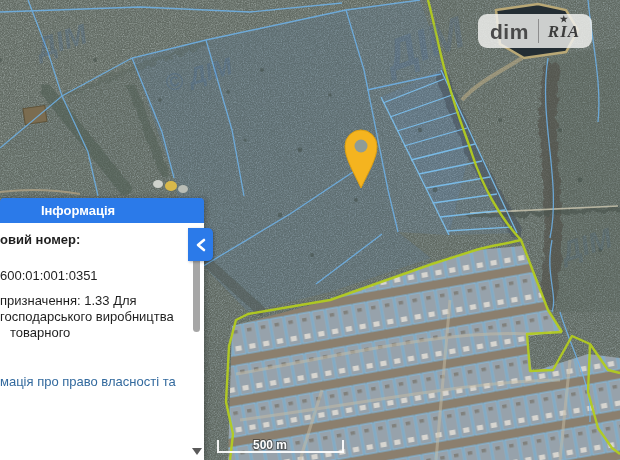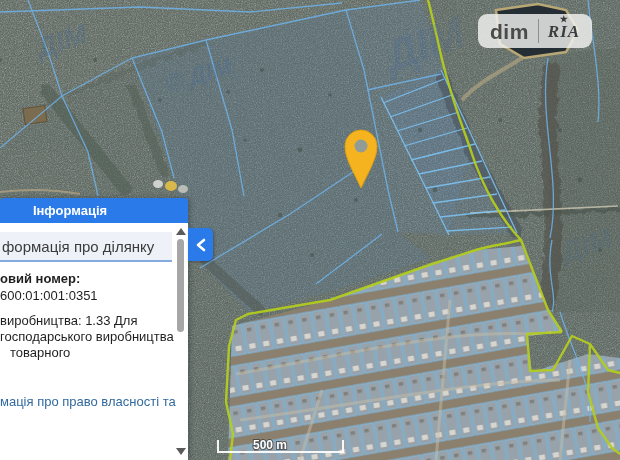--- a/index.html
+++ b/index.html
@@ -13,33 +13,33 @@
   
   .logo{position:absolute;left:478px;top:14px;height:34px;display:flex;align-items:center;gap:9px;
         background:rgba(243,243,240,.82);border-radius:9px;padding:0 12px;box-sizing:border-box;}
   .logo .dim{font-size:21px;font-weight:bold;color:#4a4a4a;letter-spacing:.5px;line-height:1;}
   .logo .sep{width:1px;height:24px;background:#8d8d8d;}
   .logo .ria{position:relative;font-family:"Liberation Serif","DejaVu Serif",serif;font-weight:bold;
              font-style:italic;font-size:17px;color:#3c3c3c;letter-spacing:1px;line-height:1;}
   .logo .ria .star{position:absolute;top:-8px;left:12px;font-size:9px;font-style:normal;color:#3c3c3c;}
 
   
-  .info-panel{position:absolute;left:0;top:198px;width:188px;height:262px;
+  .info-panel{position:absolute;left:0;top:198px;width:204px;height:262px;
               box-shadow:2px 0 5px rgba(0,0,0,.25);}
   .panel-header{height:25px;background:#2b7ae9;border-radius:4px 4px 0 0;color:#fff;
                 font-size:13px;font-weight:bold;display:flex;align-items:center;justify-content:center;
                 padding-right:48px;box-sizing:border-box;}
   .panel-body{position:absolute;top:25px;left:0;right:0;bottom:0;background:#fff;
               padding:0 16px 0 0;box-sizing:border-box;overflow:hidden;}
   .section-title{margin-top:9px;background:#eef2f8;border-bottom:2px solid #84abdf;
                  font-size:15px;color:#3c3c3c;padding:6px 4px 5px 2px;white-space:nowrap;}
   .row{font-size:13px;color:#1f1f1f;line-height:16px;white-space:nowrap;}
   .row.b{font-weight:bold;}
   .m-top{margin-top:9px;}
-  .m-top-s{margin-top:1px;}
+  .m-top-s{margin-top:20px;}
   .indent{padding-left:10px;}
   .link{color:#336a9e;font-size:13px;line-height:15px;cursor:pointer;white-space:nowrap;}
   .gap-line{height:15px;}
 
   
   .scrollbar{position:absolute;top:2px;right:1px;bottom:2px;width:12px;}
   .sb-up,.sb-down{position:absolute;left:1px;width:0;height:0;border-left:5px solid transparent;
                   border-right:5px solid transparent;cursor:pointer;}
   .sb-up{top:3px;border-bottom:7px solid #5a5a5a;}
   .sb-down{bottom:3px;border-top:7px solid #5a5a5a;}
@@ -212,27 +212,26 @@
       <span>RIA</span>
       <span class="star">★</span>
     </span>
   </div>
 
   <div class="info-panel">
     <div class="panel-header">
       <span>Інформація</span>
     </div>
     <div class="panel-body">
-      <div class="section-title">формація про ділянку</div>
 
       <div class="row b m-top">овий номер:</div>
       <div class="row m-top-s">600:01:001:0351</div>
 
       <div class="row m-top">
-        <span class="b">виробництва:</span><span> 1.33 Для</span>
+        <span class="b">призначення:</span><span> 1.33 Для</span>
       </div>
       <div class="row">господарського виробництва</div>
       <div class="row indent">товарного</div>
 
 
       <div class="link m-top">
         <div class="gap-line"></div>
       </div>
       <div class="link" style="margin-top:9px;">
         <div>мація про право власності та</div>

